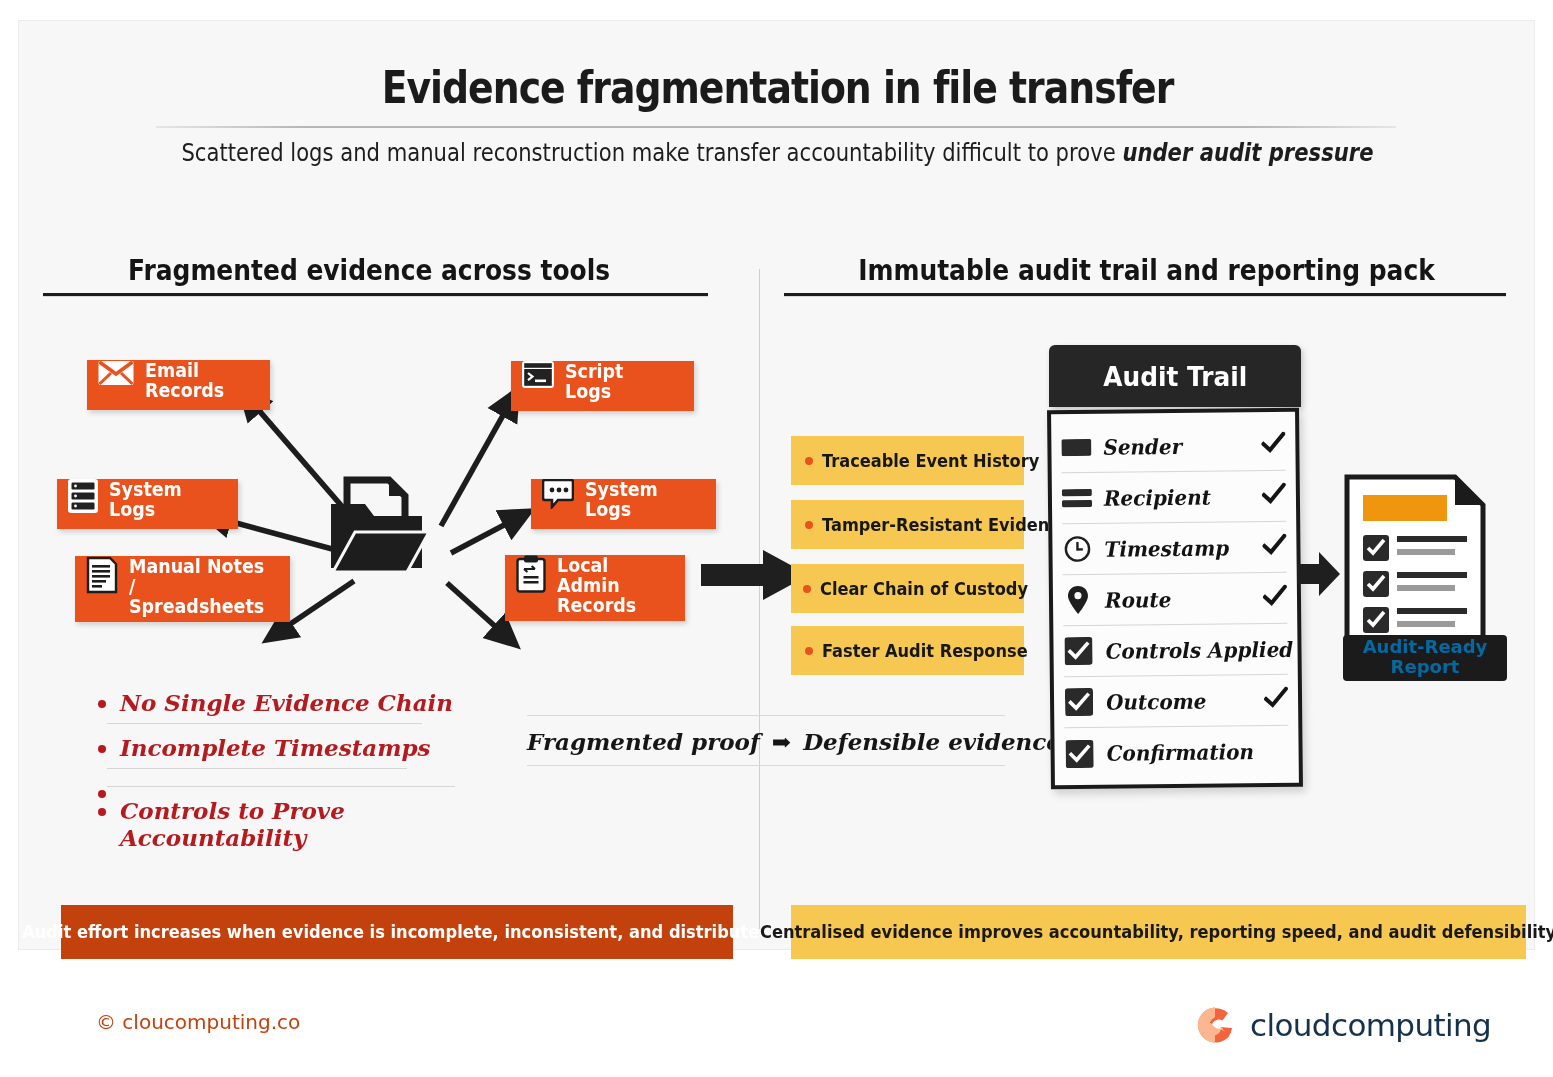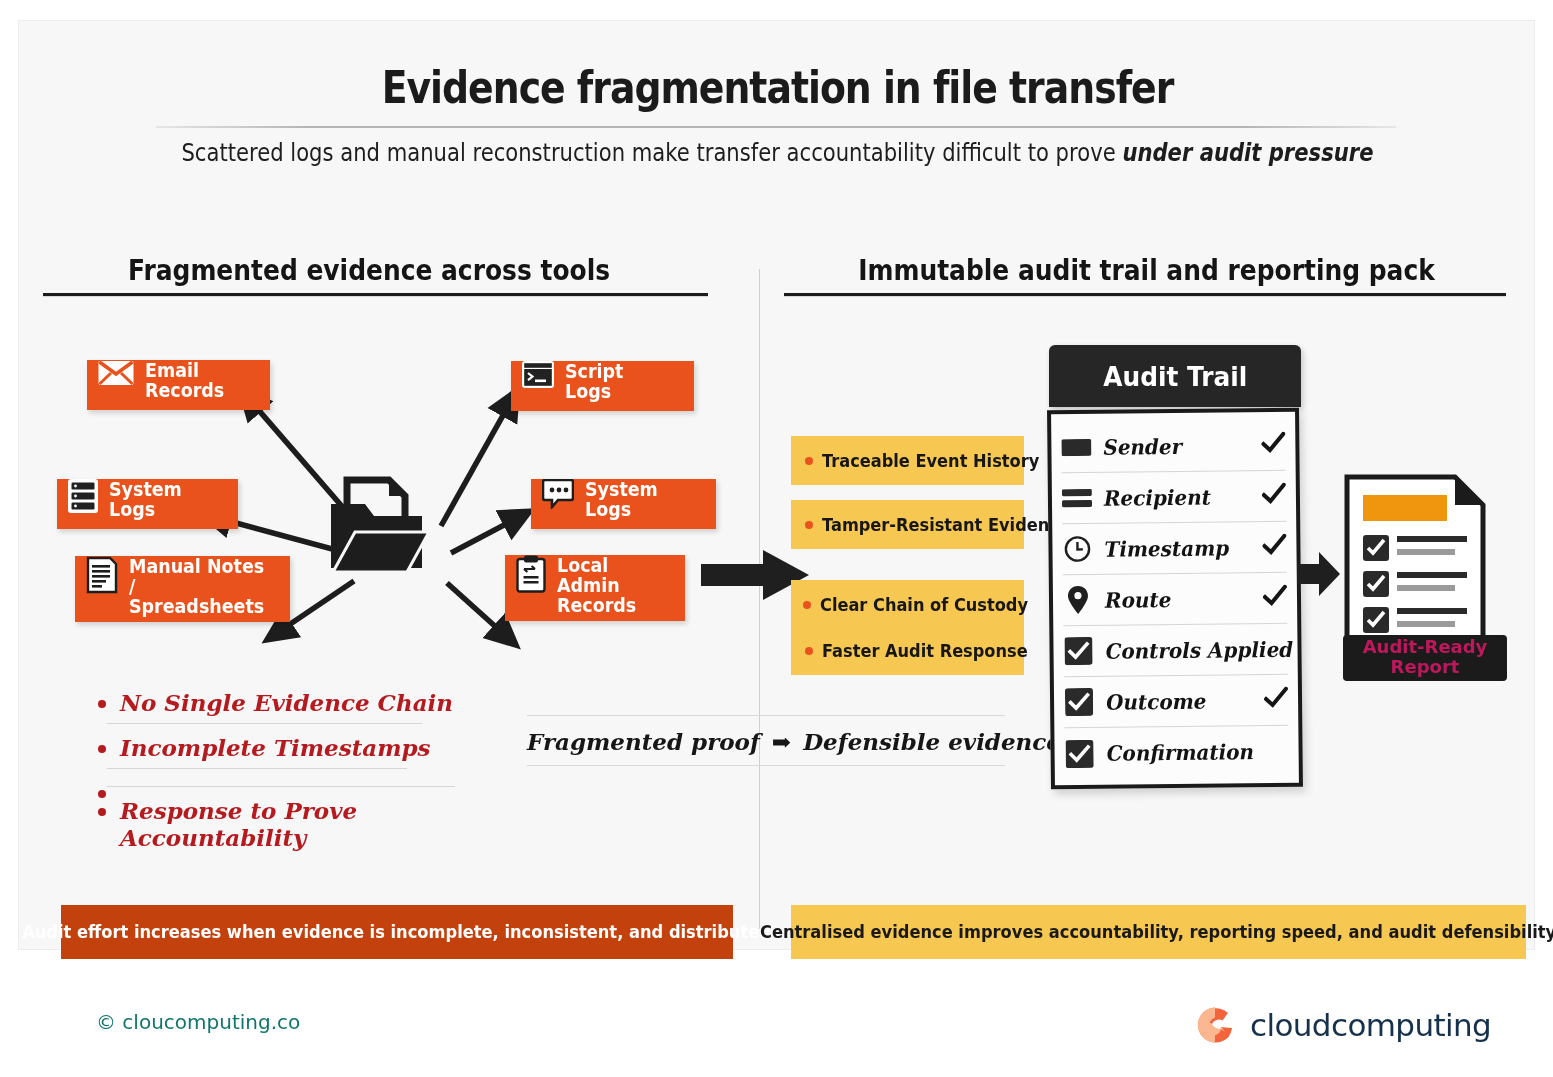--- a/index.html
+++ b/index.html
@@ -205,21 +205,21 @@
     padding: 0 14px;
   }
   .banner-l { left: 42px; top: 884px; width: 672px; height: 54px; background: #c2410c; color: #ffffff; }
   .banner-r { left: 772px; top: 884px; width: 735px; height: 54px; background: #f7c851; color: #191919; }
   .banner span { transform: scaleX(0.93); white-space: nowrap; }
 
   
   .copyright {
     position: absolute; left: 96px; top: 1010px;
     font-family: "DejaVu Sans", sans-serif;
-    font-size: 20px; color: #0f766e;
+    font-size: 20px; color: #c2410c;
   }
   .logo { position: absolute; left: 1192px; top: 1002px; display: flex; align-items: center; gap: 12px; }
   .logo-text {
     font-family: "DejaVu Sans", sans-serif;
     font-size: 31px; color: #16314c; letter-spacing: -0.6px;
   }
 </style>
 </head>
 <body>
 
@@ -343,37 +343,37 @@
         <span class="dot"></span>
         <span>Incomplete Timestamps</span>
         <span class="ul" style="width:300px;"></span>
       </div>
       <div class="ritem">
         <span class="dot"></span>
         <span class="ul" style="width:348px;"></span>
       </div>
       <div class="ritem">
         <span class="dot"></span>
-        <span>Response to Prove Accountability</span>
+        <span>Controls to Prove Accountability</span>
       </div>
     </div>
 
     <svg style="position:absolute; left:682px; top:528px;" width="110" height="52" viewBox="0 0 110 52">
       <path d="M0 15 h62 v-14 l46 25 l-46 25 v-14 h-62 z" fill="#1f1f1f"></path>
     </svg>
 
     <div class="ychip" style="left:772px; top:415px; width:233px; height:49px;">
       <span class="ydot"></span>
       <span class="t">Traceable Event History</span>
     </div>
     <div class="ychip" style="left:772px; top:479px; width:233px; height:49px;">
       <span class="ydot"></span>
       <span class="t">Tamper-Resistant Evidence</span>
     </div>
-    <div class="ychip" style="left:772px; top:559px; width:233px; height:49px;padding-left:12px;">
+    <div class="ychip" style="left:772px; top:543px; width:233px; height:49px;padding-left:12px;">
       <span class="ydot"></span>
       <span class="t">Clear Chain of Custody</span>
     </div>
     <div class="ychip" style="left:772px; top:605px; width:233px; height:49px;">
       <span class="ydot"></span>
       <span class="t">Faster Audit Response</span>
     </div>
 
     <div class="tagline-box">
       <div class="hr"></div>
@@ -514,21 +514,21 @@
         <g>
           <rect x="22" y="134" width="26" height="26" rx="3" fill="#2a2a2a"></rect>
           <path d="M27 147 L32 152 L43 139" fill="none" stroke="#fff" stroke-width="3.6"></path>
           <rect x="56" y="135" width="70" height="6" fill="#2a2a2a"></rect>
           <rect x="56" y="148" width="58" height="6" fill="#9a9a9a"></rect>
         </g>
         <rect x="2" y="162" width="164" height="46" rx="4" fill="#1b1b1b"></rect>
       </svg>
       <div style="position:absolute; left:2px; top:164px; width:164px; text-align:center;
                   font-family:'DejaVu Sans', sans-serif; font-weight:bold; font-size:18px;
-                  color:#be185d; line-height:1.12;">
+                  color:#0369a1; line-height:1.12;">
         <div>Audit-Ready</div>
         <div>Report</div>
       </div>
     </div>
 
     <div class="banner banner-l">
       <span>Audit effort increases when evidence is incomplete, inconsistent, and distributed</span>
     </div>
     <div class="banner banner-r">
       <span>Centralised evidence improves accountability, reporting speed, and audit defensibility</span>

